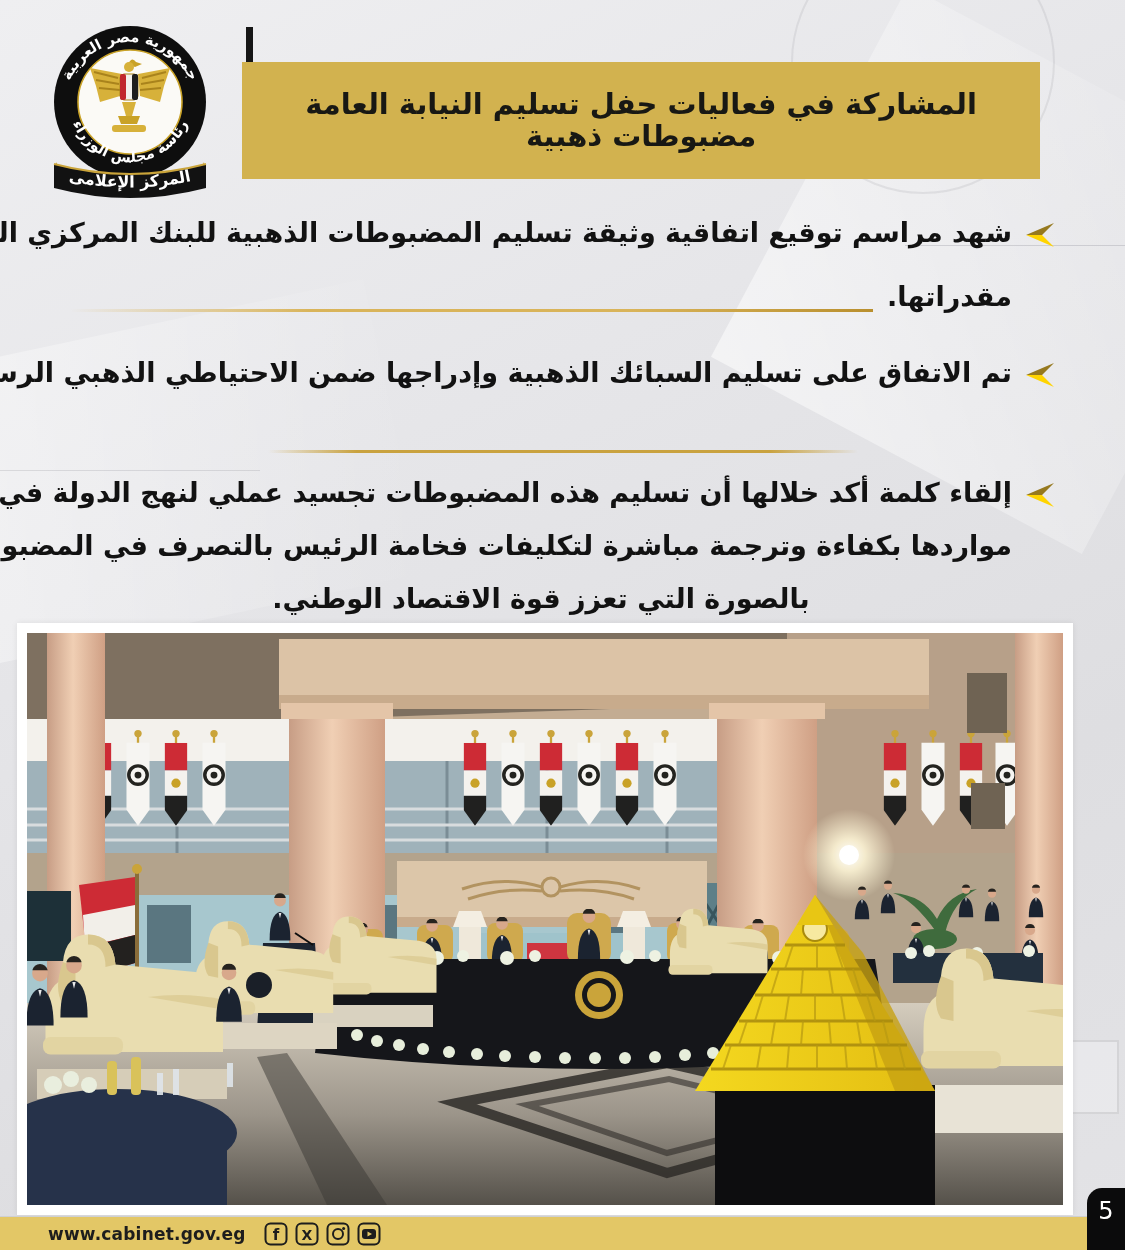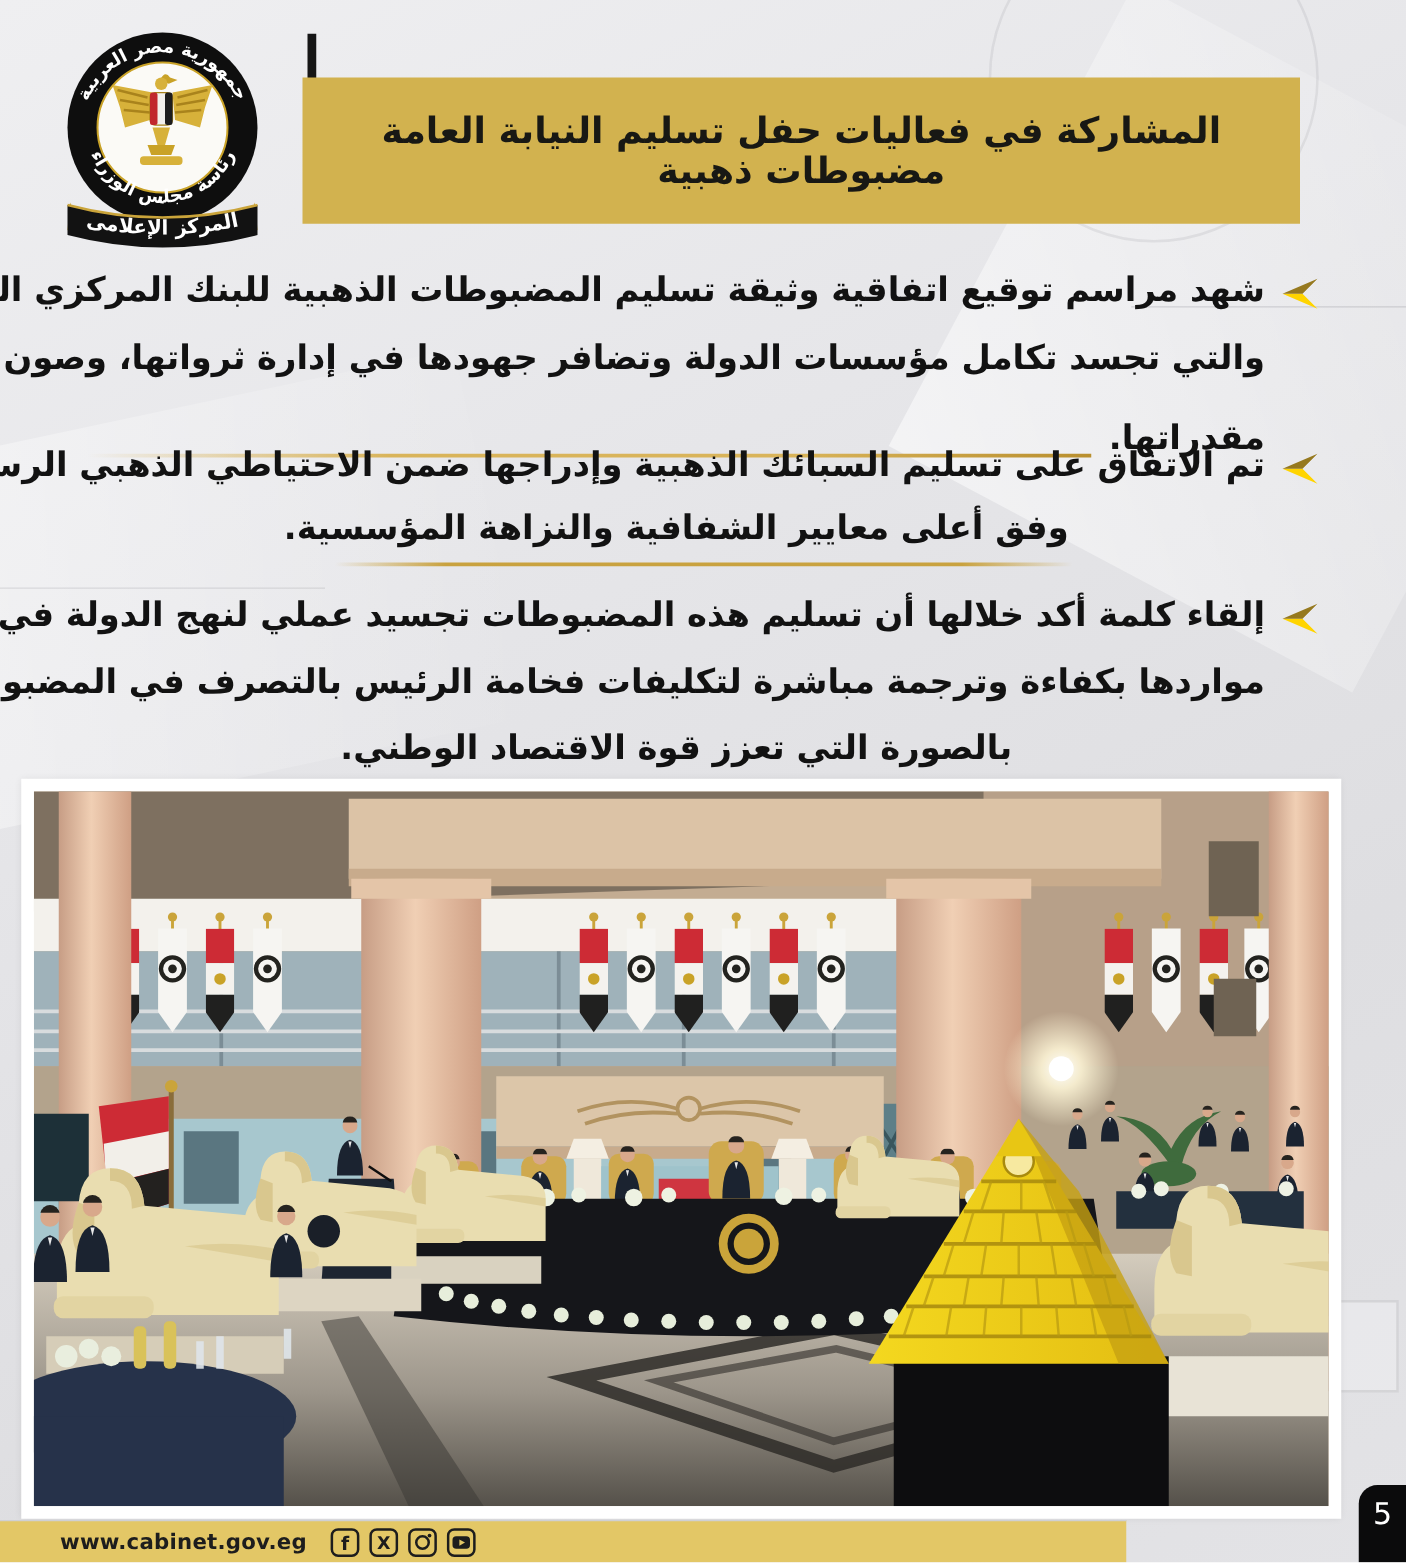--- a/index.html
+++ b/index.html
@@ -40,21 +40,21 @@
   .goldrule{flex:1;height:3px;background:linear-gradient(to left,#b98f2e,#d9b45a 30%,#d9b45a 70%,rgba(217,180,90,0));}
   .divider{position:absolute;top:450px;left:268px;width:590px;height:3px;
     background:linear-gradient(to right,rgba(185,143,46,0),#c9a23f 15%,#c9a23f 85%,rgba(185,143,46,0));}
   .arrow{position:absolute;right:-44px;width:34px;height:30px;}
 
   
   .photoframe{position:absolute;left:17px;top:623px;width:1056px;height:592px;background:#ffffff;box-shadow:0 0 6px rgba(0,0,0,.08);}
   .photo{position:absolute;left:27px;top:633px;width:1036px;height:572px;overflow:hidden;}
 
   
-  .footer{position:absolute;left:0;bottom:0;width:901px;height:33px;background:#e3c766;border-top:1px solid #cfd0d3;
+  .footer{position:absolute;left:0;bottom:0;width:1125px;height:33px;background:#e3c766;border-top:1px solid #cfd0d3;
     display:flex;align-items:center;}
   .url{margin-left:48px;font-weight:700;font-size:17px;color:#1d1d1d;letter-spacing:.2px;}
   .socials{display:flex;gap:7px;margin-left:18px;align-items:center;}
   .pagenum{position:absolute;right:0;bottom:0;width:38px;height:62px;background:#0b0b0c;border-top-left-radius:15px;
     color:#ffffff;font-size:24px;font-weight:400;text-align:center;padding-top:9px;box-sizing:border-box;}
 </style>
 </head>
 <body>
 
 <div class="page">
@@ -118,34 +118,32 @@
     <div class="t1">المشاركة في فعاليات حفل تسليم النيابة العامة مضبوطات ذهبية</div>
   </div>
 
   <div class="bullet b1">
     <svg class="arrow" style="top:14px" viewBox="0 0 34 30">
       <path d="M32,15 L20,15 L32,27 L4,15 Z" fill="#ffd400"></path>
       <path d="M32,3 L4,15 L32,15 L20,15 Z" fill="#96791f"></path>
       <path d="M32,3 L4,15 L32,27 L20,15 Z" fill="none"></path>
     </svg>
     <div class="bl">شهد مراسم توقيع اتفاقية وثيقة تسليم المضبوطات الذهبية للبنك المركزي المصري،</div>
-    <div class="bl">والتي تجسد تكامل مؤسسات الدولة وتضافر جهودها في إدارة ثرواتها، وصون</div>
     <div class="lastline">
       <span>مقدراتها.</span>
       <span class="goldrule"></span>
     </div>
   </div>
 
   <div class="bullet b2">
     <svg class="arrow" style="top:12px" viewBox="0 0 34 30">
       <path d="M32,15 L20,15 L32,27 L4,15 Z" fill="#ffd400"></path>
       <path d="M32,3 L4,15 L32,15 L20,15 Z" fill="#96791f"></path>
     </svg>
     <div class="bl">تم الاتفاق على تسليم السبائك الذهبية وإدراجها ضمن الاحتياطي الذهبي الرسمي،</div>
-    <div class="bl center">وفق أعلى معايير الشفافية والنزاهة المؤسسية.</div>
   </div>
 
   <div class="divider"></div>
 
   <div class="bullet b3">
     <svg class="arrow" style="top:14px" viewBox="0 0 34 30">
       <path d="M32,15 L20,15 L32,27 L4,15 Z" fill="#ffd400"></path>
       <path d="M32,3 L4,15 L32,15 L20,15 Z" fill="#96791f"></path>
     </svg>
     <div class="bl">إلقاء كلمة أكد خلالها أن تسليم هذه المضبوطات تجسيد عملي لنهج الدولة في إدارة</div>

